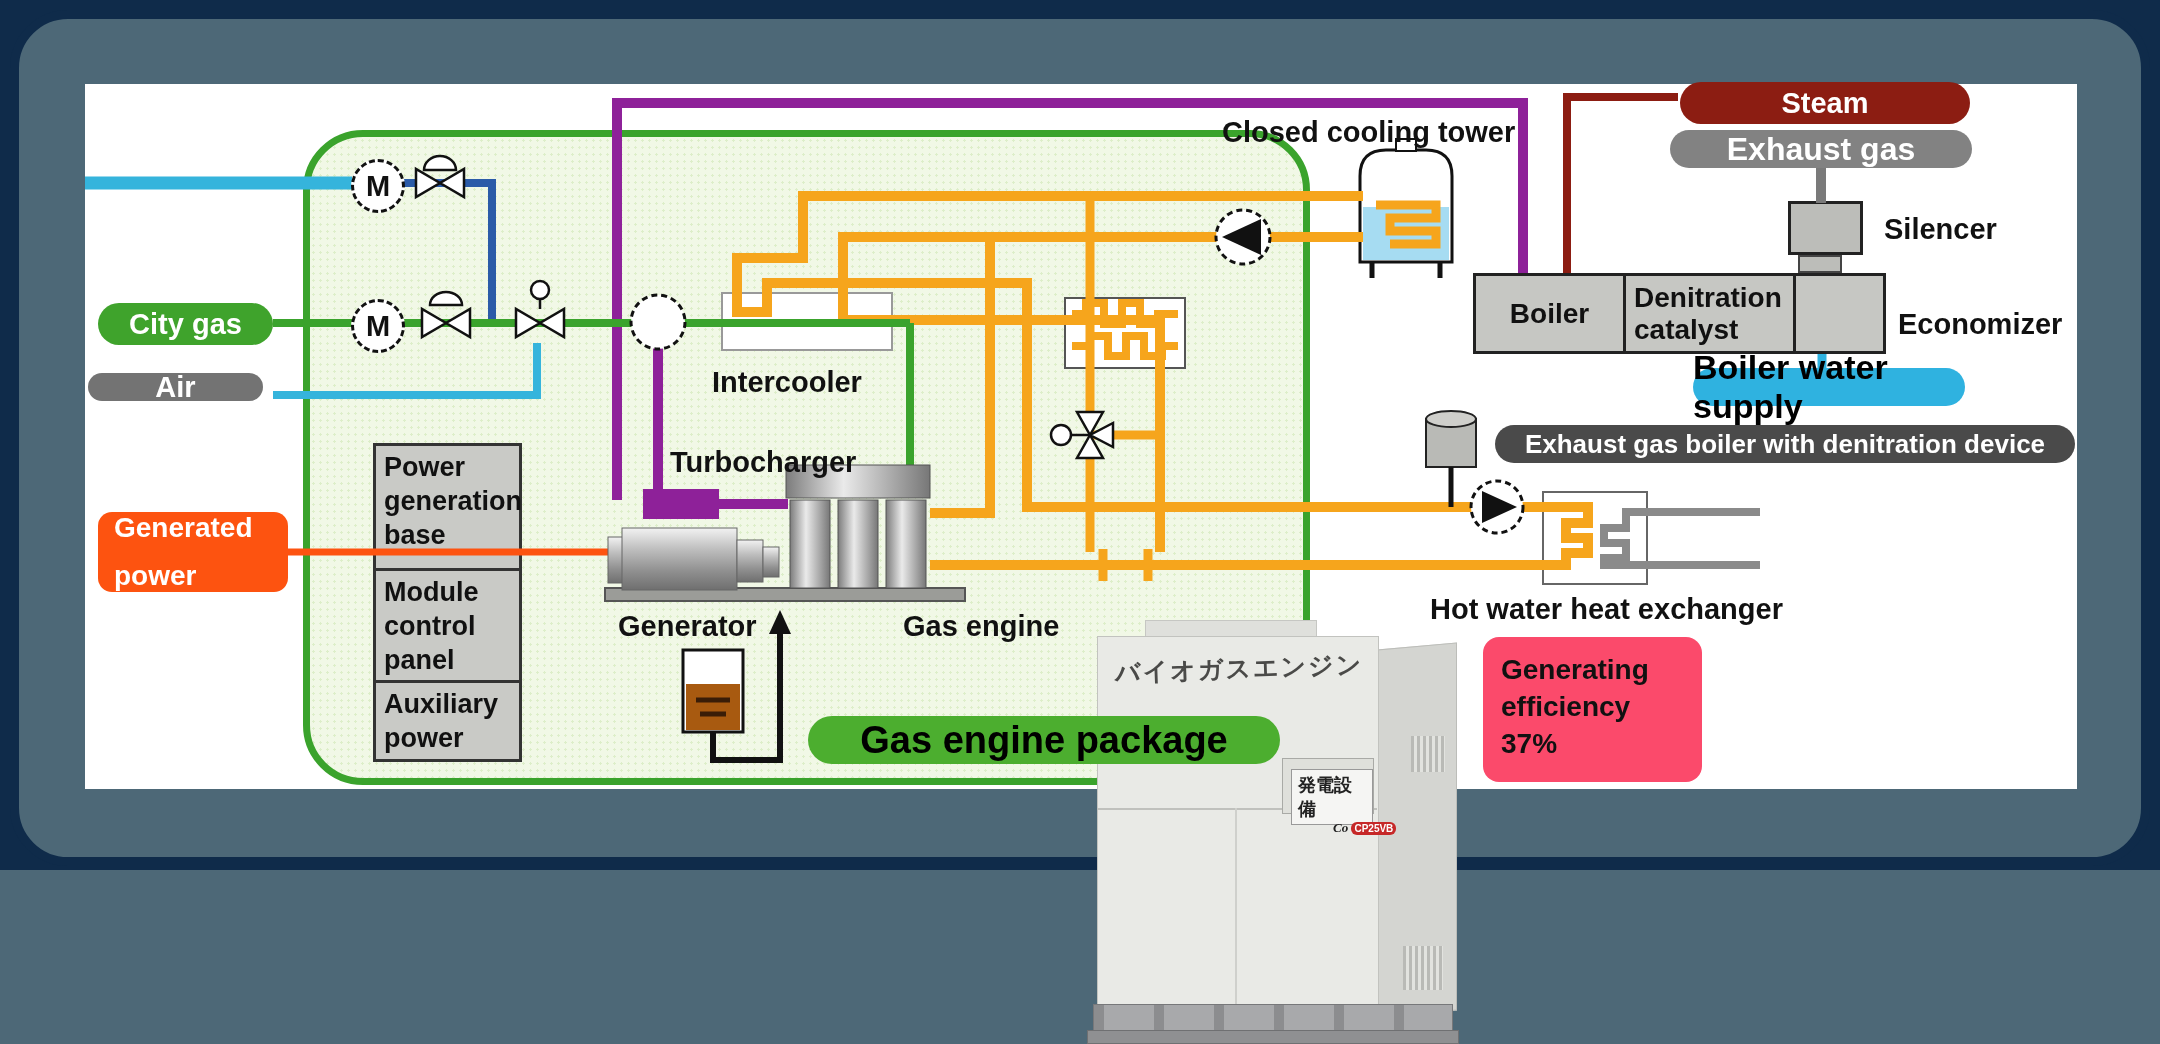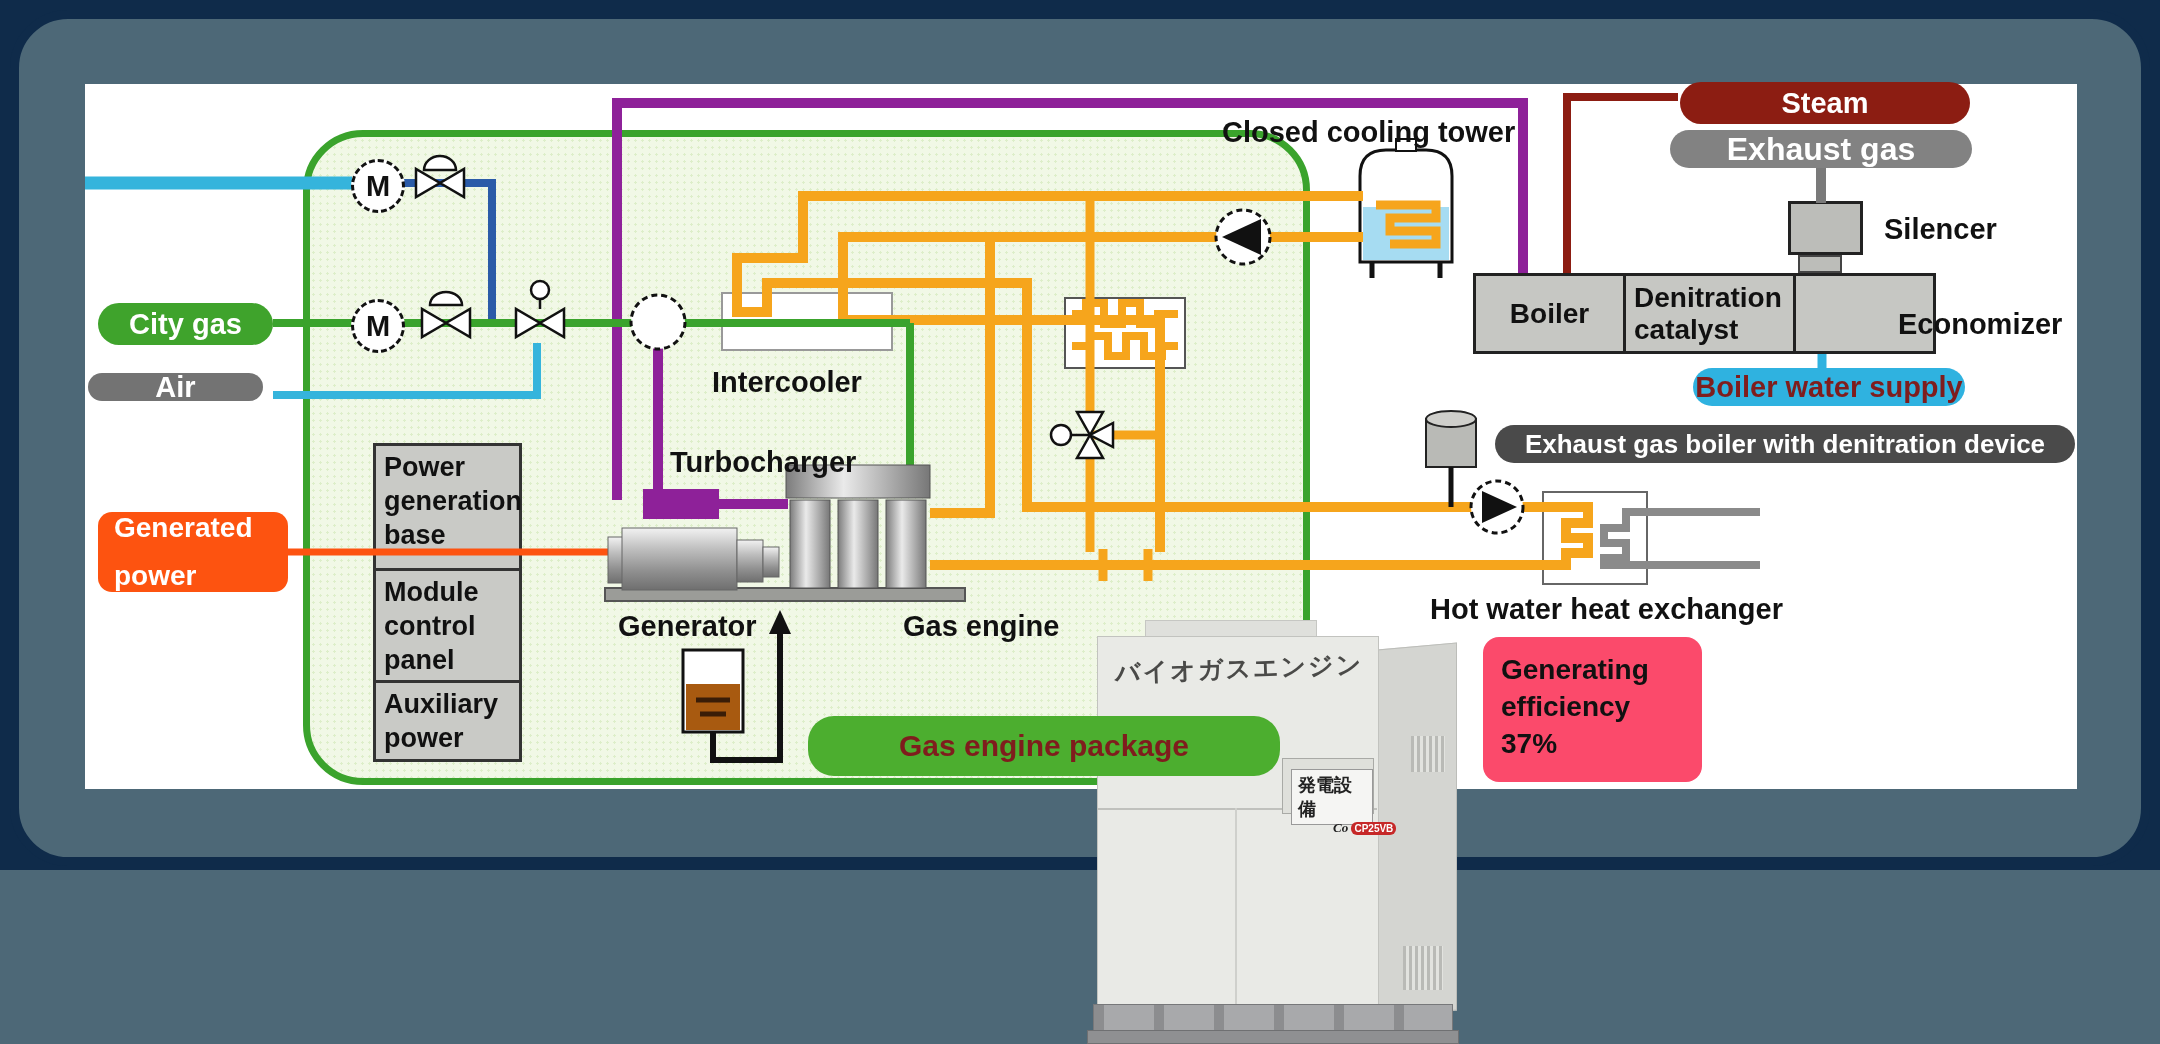--- a/index.html
+++ b/index.html
@@ -9,21 +9,21 @@
   
   #panel-bg{left:10px;top:10px;width:2140px;height:856px;background:#4d6877;
             border:9px solid #0f2b4a;border-radius:58px;box-sizing:border-box;z-index:1;}
   #bottom-bg{left:0;top:870px;width:2160px;height:174px;background:#4d6877;z-index:2;}
   #canvas{left:85px;top:84px;width:1992px;height:705px;background:#ffffff;z-index:3;}
   #green-box{left:303px;top:130px;width:1007px;height:655px;border:7px solid #3aa32c;
              border-radius:60px;box-sizing:border-box;z-index:4;
              background:radial-gradient(#ddeec9 1.2px, transparent 1.2px) 0 0/7px 7px,#f1f8e6;}
   
   .eqbox{z-index:5;box-sizing:border-box;}
-  #boiler-box{left:1473px;top:273px;width:463px;height:81px;background:#c6c7c3;
+  #boiler-box{left:1473px;top:273px;width:413px;height:81px;background:#c6c7c3;
               border:3px solid #222;display:flex;}
   #boiler-box .sec{height:100%;display:flex;align-items:center;box-sizing:border-box;
                    font:700 28px "Liberation Sans",sans-serif;color:#111;}
   #sec-boiler{width:147px;justify-content:center;}
   #sec-denit{width:173px;border-left:3px solid #222;border-right:3px solid #222;
              padding-left:8px;line-height:30px;white-space:pre-line;}
   #sec-econ{flex:1;}
   #panels-box{left:373px;top:443px;width:149px;height:319px;background:#c9cac6;
               border:3px solid #333;display:flex;flex-direction:column;}
   #panels-box .psec{box-sizing:border-box;padding:4px 8px;font:700 27px "Liberation Sans",sans-serif;
@@ -67,22 +67,22 @@
                 padding:1px 3px;font-style:normal;border-radius:6px;}
   #photo .louver1{position:absolute;left:326px;top:120px;width:34px;height:36px;
                   background:repeating-linear-gradient(90deg,#b9bab6 0 3px,#e2e3df 3px 6px);}
   #photo .louver2{position:absolute;left:318px;top:330px;width:40px;height:44px;
                   background:repeating-linear-gradient(90deg,#b9bab6 0 3px,#e2e3df 3px 6px);}
   #photo .skid{position:absolute;left:8px;top:388px;width:358px;height:26px;background:#a8a9ab;
                border:1px solid #77787a;
                background-image:repeating-linear-gradient(90deg,#8c8d8f 0 10px,#a8a9ab 10px 60px);}
   #photo .rail{position:absolute;left:2px;top:414px;width:370px;height:12px;background:#8f9092;
                border:1px solid #6f7072;}
-  #package-pill{left:808px;top:716px;width:472px;height:60px;background:#4cae2f;border-radius:26px;
-                z-index:9;color:#7f1d1d;font-size:30px;}
+  #package-pill{left:808px;top:716px;width:472px;height:48px;background:#4cae2f;border-radius:26px;
+                z-index:9;color:#000000;font-size:38px;}
 </style>
 </head>
 <body>
 
 <div id="app">
 
   <div class="abs" id="panel-bg"></div>
   <div class="abs" id="bottom-bg"></div>
   <div class="abs" id="canvas"></div>
   <div class="abs" id="green-box"></div>
@@ -227,21 +227,21 @@
   <div class="motor" style="left:351px;top:299px;">
       <span>M</span>
     </div>
 
   <div class="pill" style="left:98px;top:303px;width:175px;height:42px;background:#3fa32c;border-radius:21px;">City gas</div>
   <div class="pill" style="left:88px;top:373px;width:175px;height:28px;background:#737373;border-radius:22px;">Air</div>
   <div class="pill" style="left:98px;top:512px;width:190px;height:80px;background:#fd5310;border-radius:14px;justify-content:flex-start;padding-left:16px;font-size:28px;line-height:48px;white-space:pre-line;">Generated
 power</div>
   <div class="pill" style="left:1680px;top:82px;width:290px;height:42px;background:#8c1d12;border-radius:21px;">Steam</div>
   <div class="pill" style="left:1670px;top:130px;width:302px;height:38px;background:#828282;border-radius:19px;font-size:32px;">Exhaust gas</div>
-  <div class="pill" style="left:1693px;top:368px;width:272px;height:38px;background:#2fb2e0;border-radius:19px;color:#7f1d1d;font-size:29px;">Boiler water supply</div>
+  <div class="pill" style="left:1693px;top:368px;width:272px;height:38px;background:#2fb2e0;border-radius:19px;color:#000000;font-size:34px;">Boiler water supply</div>
   <div class="pill" style="left:1495px;top:425px;width:580px;height:38px;background:#4a4a4a;border-radius:19px;font-size:26px;">Exhaust gas boiler with denitration device</div>
 
   <div class="lbl" style="left:1222px;top:116px;">Closed cooling tower</div>
   <div class="lbl" style="left:712px;top:366px;">Intercooler</div>
   <div class="lbl" style="left:670px;top:446px;">Turbocharger</div>
   <div class="lbl" style="left:618px;top:610px;">Generator</div>
   <div class="lbl" style="left:903px;top:610px;">Gas engine</div>
   <div class="lbl" style="left:1884px;top:213px;">Silencer</div>
   <div class="lbl" style="left:1898px;top:308px;">Economizer</div>
   <div class="lbl" style="left:1430px;top:593px;">Hot water heat exchanger</div>

